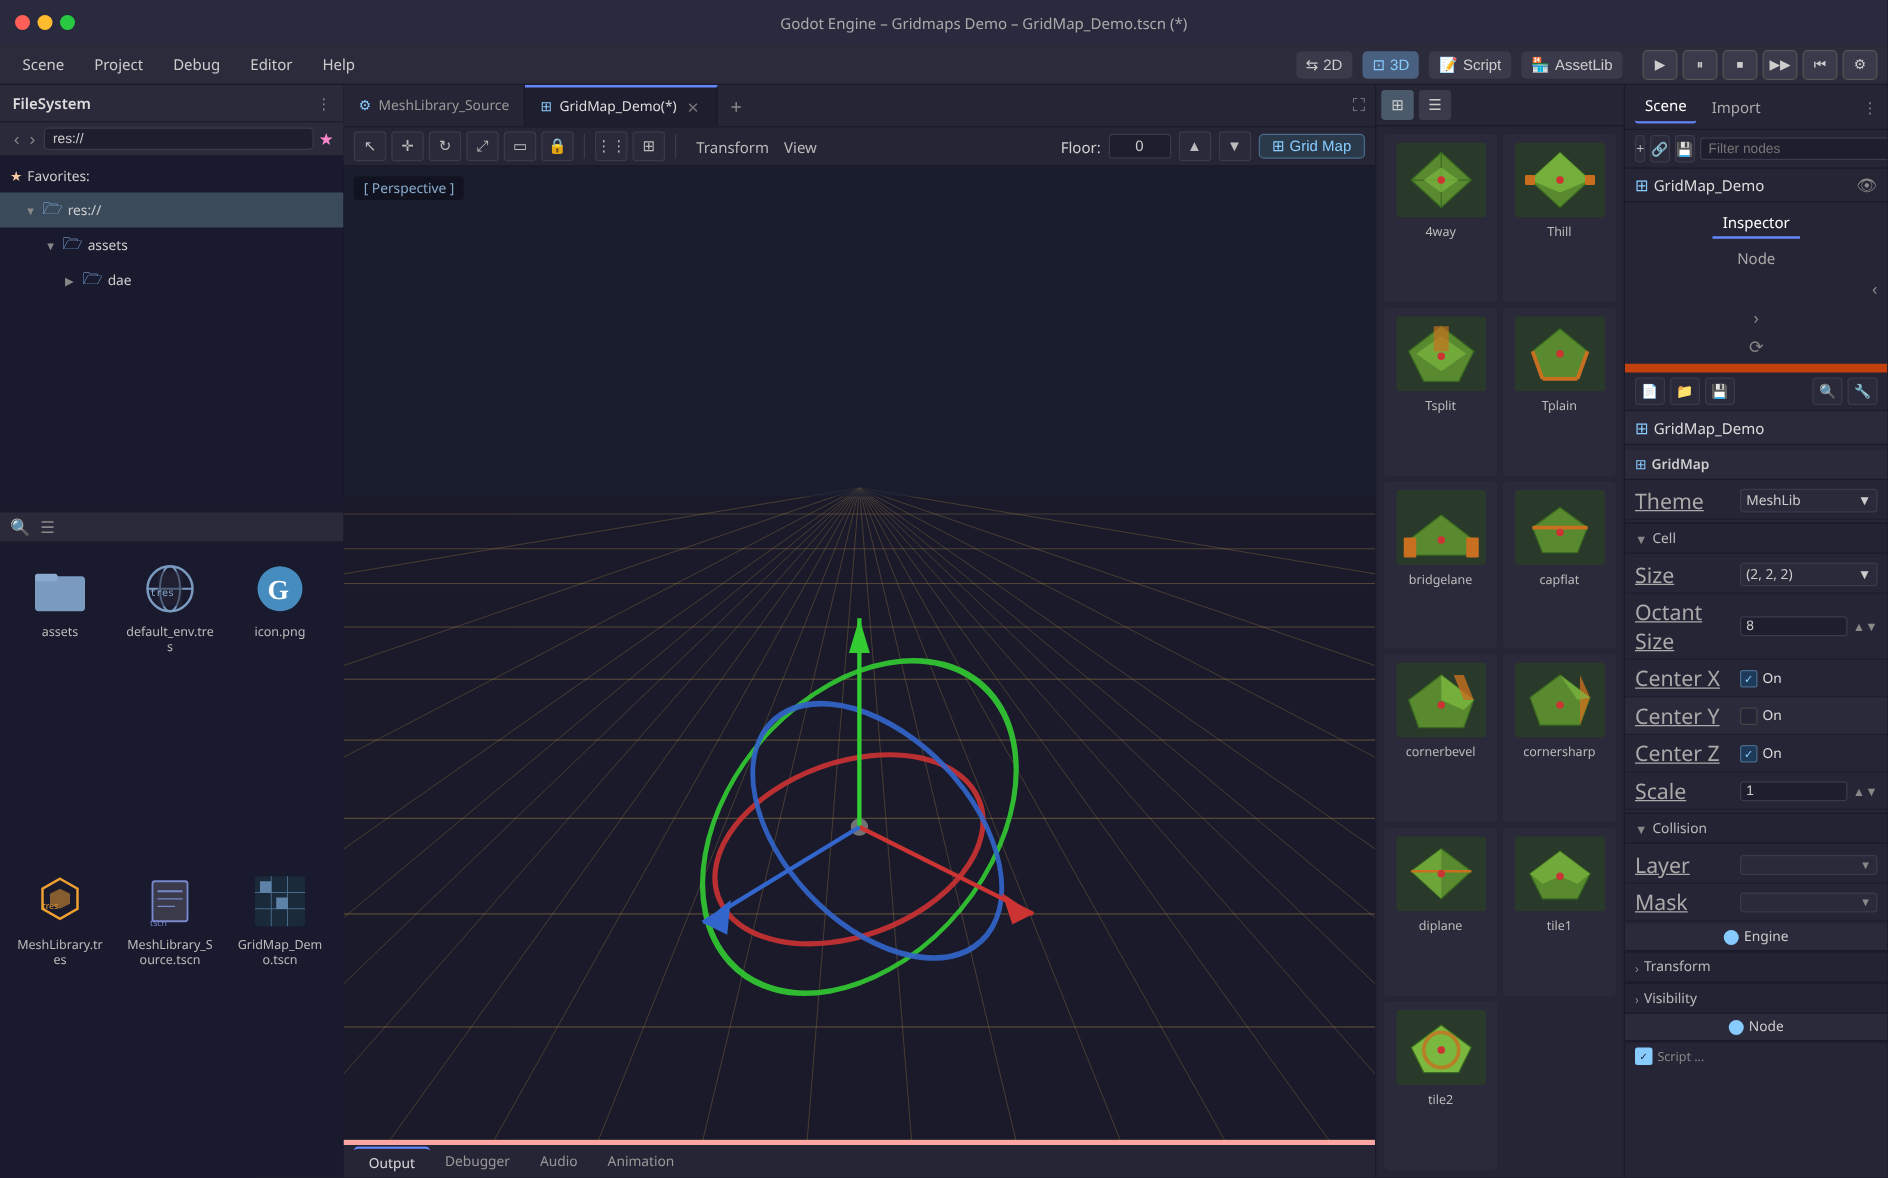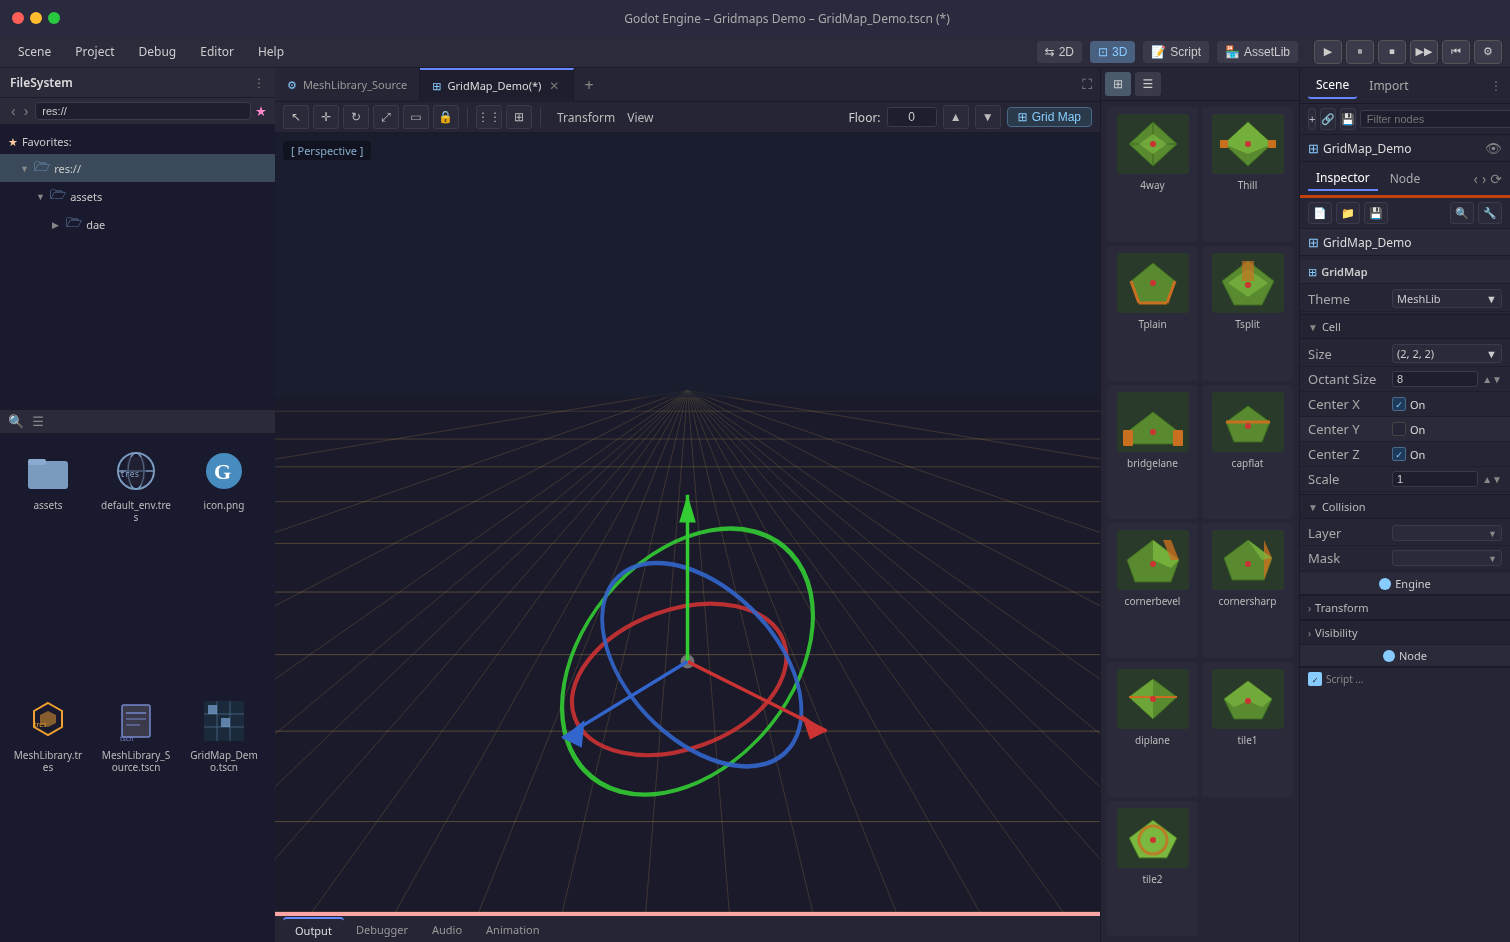--- a/index.html
+++ b/index.html
@@ -538,23 +538,24 @@
     .prop-row {
       display: flex;
       align-items: center;
       padding: 3px 8px;
       border-bottom: 1px solid #1e1e2e;
       gap: 4px;
       min-height: 24px;
     }
     .prop-label {
       color: #aaa;
-      font-size: 13px;
+      font-size: 17px;
       width: 80px;
       flex-shrink: 0;
+      text-decoration: underline;
     }
     .prop-input {
       flex: 1;
       background: #1e1e2e;
       border: 1px solid #3a3a4a;
       border-radius: 3px;
       color: #ccc;
       padding: 1px 4px;
       font-size: 11px;
       width: 60px;
@@ -997,42 +998,42 @@
             <circle cx="36" cy="30" r="3" fill="#cc3333"></circle>
           </svg>
         </div>
         <span class="mesh-name">Thill</span>
       </div>
 
       <div class="mesh-item">
         <div class="mesh-thumb">
           <svg width="72" height="60" viewBox="0 0 72 60">
             <rect width="72" height="60" fill="#2a3a2a" rx="3"></rect>
+            <polygon points="36,8 62,28 50,52 22,52 10,28" fill="#5a8a30" stroke="#3a6a20" stroke-width="1"></polygon>
+            <polygon points="36,16 56,30 36,44 16,30" fill="#7ab840" opacity="0.7"></polygon>
+            <rect x="30" y="8" width="12" height="20" fill="#c87020" opacity="0.7"></rect>
+            <circle cx="36" cy="32" r="3" fill="#cc3333"></circle>
+          </svg>
+        </div>
+        <span class="mesh-name">Tsplit</span>
+      </div>
+
+      <div class="mesh-item">
+        <div class="mesh-thumb">
+          <svg width="72" height="60" viewBox="0 0 72 60">
+            <rect width="72" height="60" fill="#2a3a2a" rx="3"></rect>
             <polygon points="36,10 58,28 50,50 22,50 14,28" fill="#5a8a30" stroke="#3a6a20" stroke-width="1"></polygon>
 
             <line x1="14" y1="28" x2="22" y2="50" stroke="#c87020" stroke-width="3"></line>
             <line x1="22" y1="50" x2="50" y2="50" stroke="#c87020" stroke-width="3"></line>
             <line x1="50" y1="50" x2="58" y2="28" stroke="#c87020" stroke-width="3"></line>
             <circle cx="36" cy="30" r="3" fill="#cc3333"></circle>
           </svg>
         </div>
         <span class="mesh-name">Tplain</span>
-      </div>
-
-      <div class="mesh-item">
-        <div class="mesh-thumb">
-          <svg width="72" height="60" viewBox="0 0 72 60">
-            <rect width="72" height="60" fill="#2a3a2a" rx="3"></rect>
-            <polygon points="36,8 62,28 50,52 22,52 10,28" fill="#5a8a30" stroke="#3a6a20" stroke-width="1"></polygon>
-            <polygon points="36,16 56,30 36,44 16,30" fill="#7ab840" opacity="0.7"></polygon>
-            <rect x="30" y="8" width="12" height="20" fill="#c87020" opacity="0.7"></rect>
-            <circle cx="36" cy="32" r="3" fill="#cc3333"></circle>
-          </svg>
-        </div>
-        <span class="mesh-name">Tsplit</span>
       </div>
 
       <div class="mesh-item">
         <div class="mesh-thumb">
           <svg width="72" height="60" viewBox="0 0 72 60">
             <rect width="72" height="60" fill="#2a3a2a" rx="3"></rect>
             <polygon points="10,40 36,20 62,40 62,52 10,52" fill="#5a8a30" stroke="#3a6a20" stroke-width="1"></polygon>
 
             <rect x="6" y="38" width="10" height="16" fill="#c87020" rx="1"></rect>
             <rect x="56" y="38" width="10" height="16" fill="#c87020" rx="1"></rect>
@@ -1141,21 +1142,21 @@
       <input class="filter-input" type="text" placeholder="Filter nodes" style="">
 
     </div>
 
     <div class="node-name-row">
       <span class="node-icon">⊞</span>
       <span class="node-name">GridMap_Demo</span>
       <button class="eye-btn">👁</button>
     </div>
 
-    <div style="display:flex;align-items:center;padding:4px 8px;border-bottom:3px solid #c2410c;gap:4px;">
+    <div style="display:flex;align-items:center;padding:4px 8px;border-bottom:7px solid #c2410c;gap:4px;flex-direction:column;">
       <span style="padding:3px 8px;color:#fff;font-size:12px;border-bottom:2px solid #6688ff;cursor:pointer;">Inspector</span>
       <span style="padding:3px 8px;color:#aaa;font-size:12px;cursor:pointer;">Node</span>
       <span style="margin-left:auto;color:#888;cursor:pointer;font-size:14px;">‹</span>
       <span style="color:#888;cursor:pointer;font-size:14px;">›</span>
       <span style="color:#888;cursor:pointer;font-size:14px;">⟳</span>
     </div>
 
     <div style="display:flex;align-items:center;padding:4px 8px;border-bottom:1px solid #1a1a2a;gap:4px;">
       <button class="insp-btn">📄</button>
       <button class="insp-btn">📁</button>

